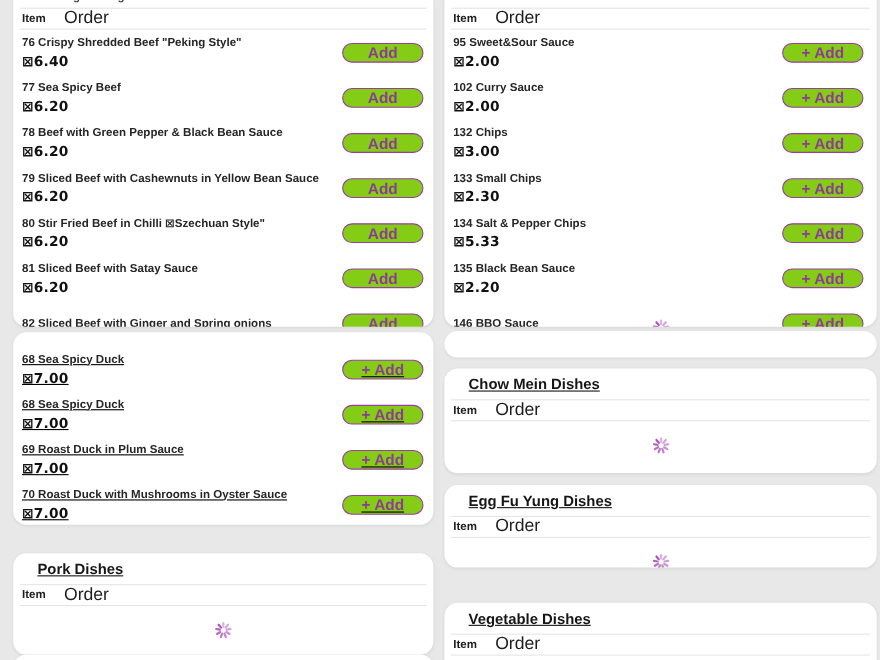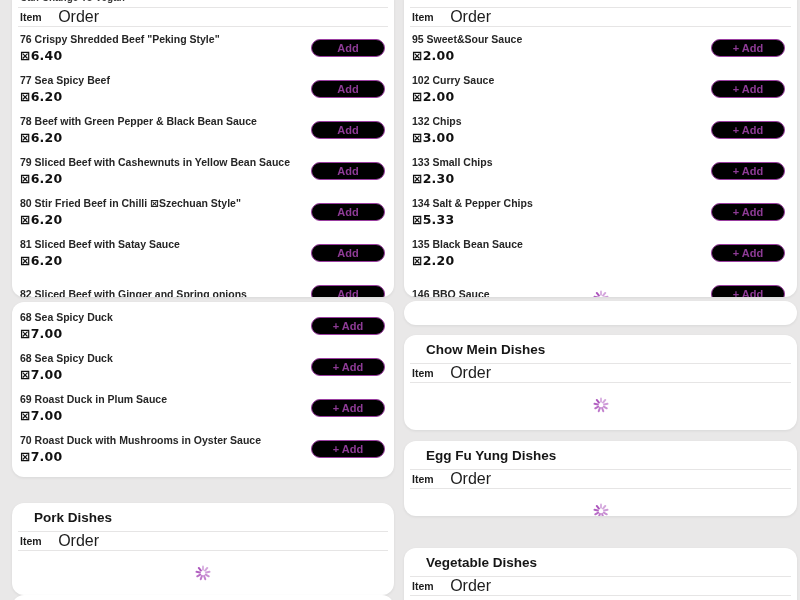--- a/index.html
+++ b/index.html
@@ -17,25 +17,25 @@
   .thead .h-order{font-size:16px;font-weight:400;color:#1d1d1d;width:74px;text-align:center;}
   .col-left .thead .h-order{margin-right:9px;}
   .col-right .thead .h-order{margin-right:12px;}
   .rows{padding:0 8px;}
   .row{height:41px;display:flex;justify-content:space-between;align-items:center;}
   .row-info{display:flex;flex-direction:column;justify-content:center;}
   .row-name{font-size:10.5px;font-weight:700;color:#262626;line-height:12px;}
   .row-price{font-size:12.5px;font-weight:800;color:#111;line-height:14px;margin-top:4px;
     font-family:"DejaVu Sans",sans-serif;letter-spacing:0.2px;}
   .add-btn{width:74px;height:18px;border-radius:10px;border:1.5px solid #9a3da0;
-    background:#000000;color:#8e3b96;font-size:11px;font-weight:700;
+    background:#84cc16;color:#8e3b96;font-size:14px;font-weight:700;
     font-family:"Liberation Sans",sans-serif;cursor:pointer;padding:0;flex-shrink:0;}
   .col-left .add-btn{margin-right:1px;}
   .col-right .add-btn{margin-right:4px;}
-  .card-title{font-size:13.5px;font-weight:700;color:#161616;padding:7px 8px 6px 22px;}
+  .card-title{font-size:13.5px;font-weight:700;color:#161616;padding:7px 8px 6px 22px;text-decoration:underline;}
   .spinner-zone{display:flex;justify-content:center;align-items:center;height:44px;}
   .clip-spin{position:absolute;left:50%;bottom:-9px;margin-left:-8px;}
   .sp svg{display:block;}
 </style>
 </head>
 <body>
 
 <div class="page">
 
   <div class="col col-left">
@@ -101,21 +101,21 @@
     <div class="row-info">
       <div class="row-name">82 Sliced Beef with Ginger and Spring onions</div>
 
     </div>
     <button class="add-btn">Add</button>
   </div>
 </div>
     </section>
 
     <section class="card" style="top:302px;height:175px;">
-      <div class="rows" style="padding-top:3px;">
+      <div class="rows" style="padding-top:13px;text-decoration:underline;">
   <div class="row">
     <div class="row-info">
       <div class="row-name">68 Sea Spicy Duck</div>
       <div class="row-price">⊠7.00</div>
     </div>
     <button class="add-btn">+ Add</button>
   </div>
 
   <div class="row">
     <div class="row-info">

